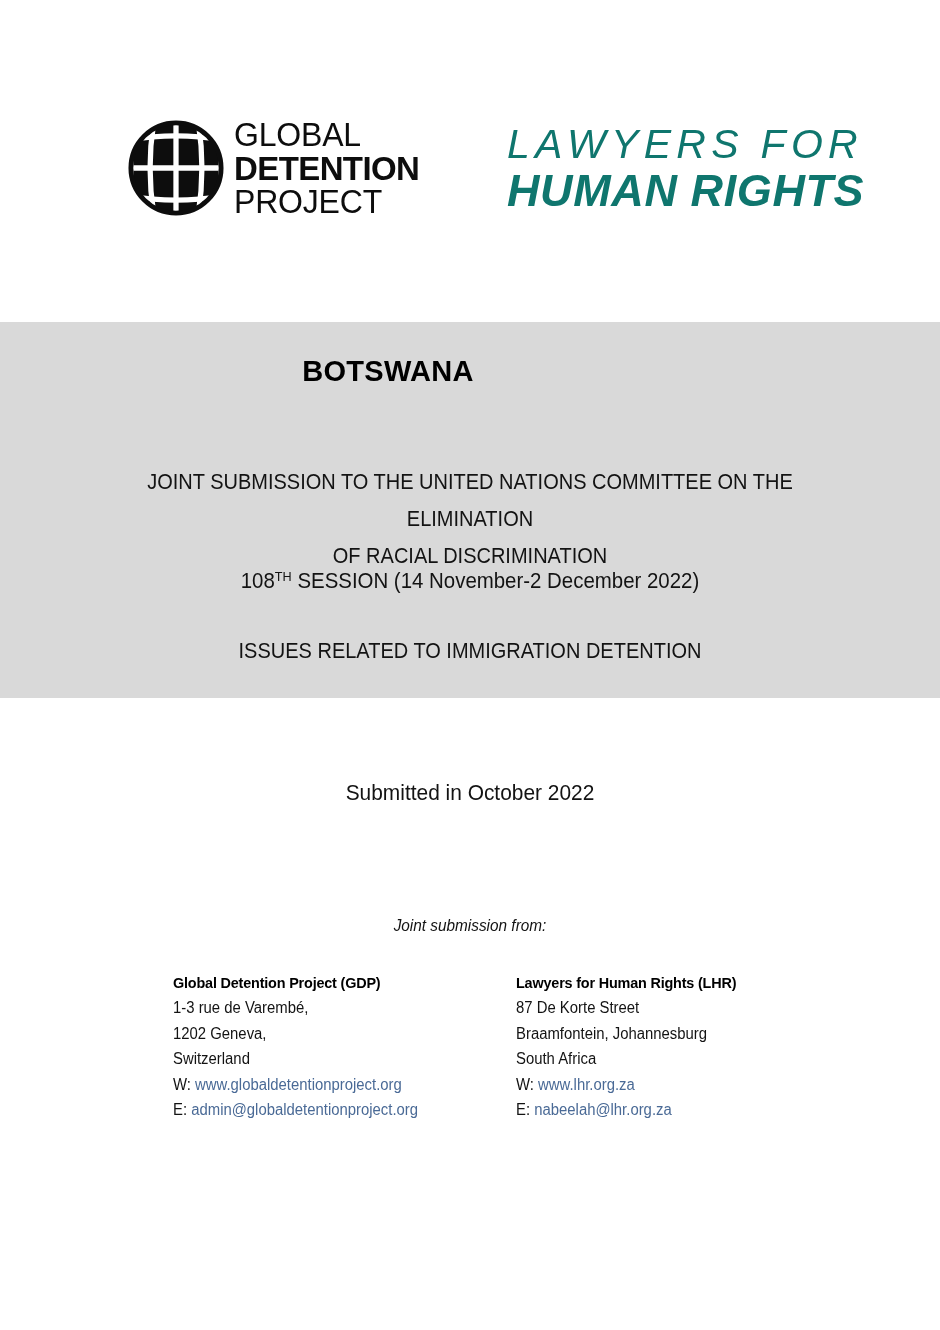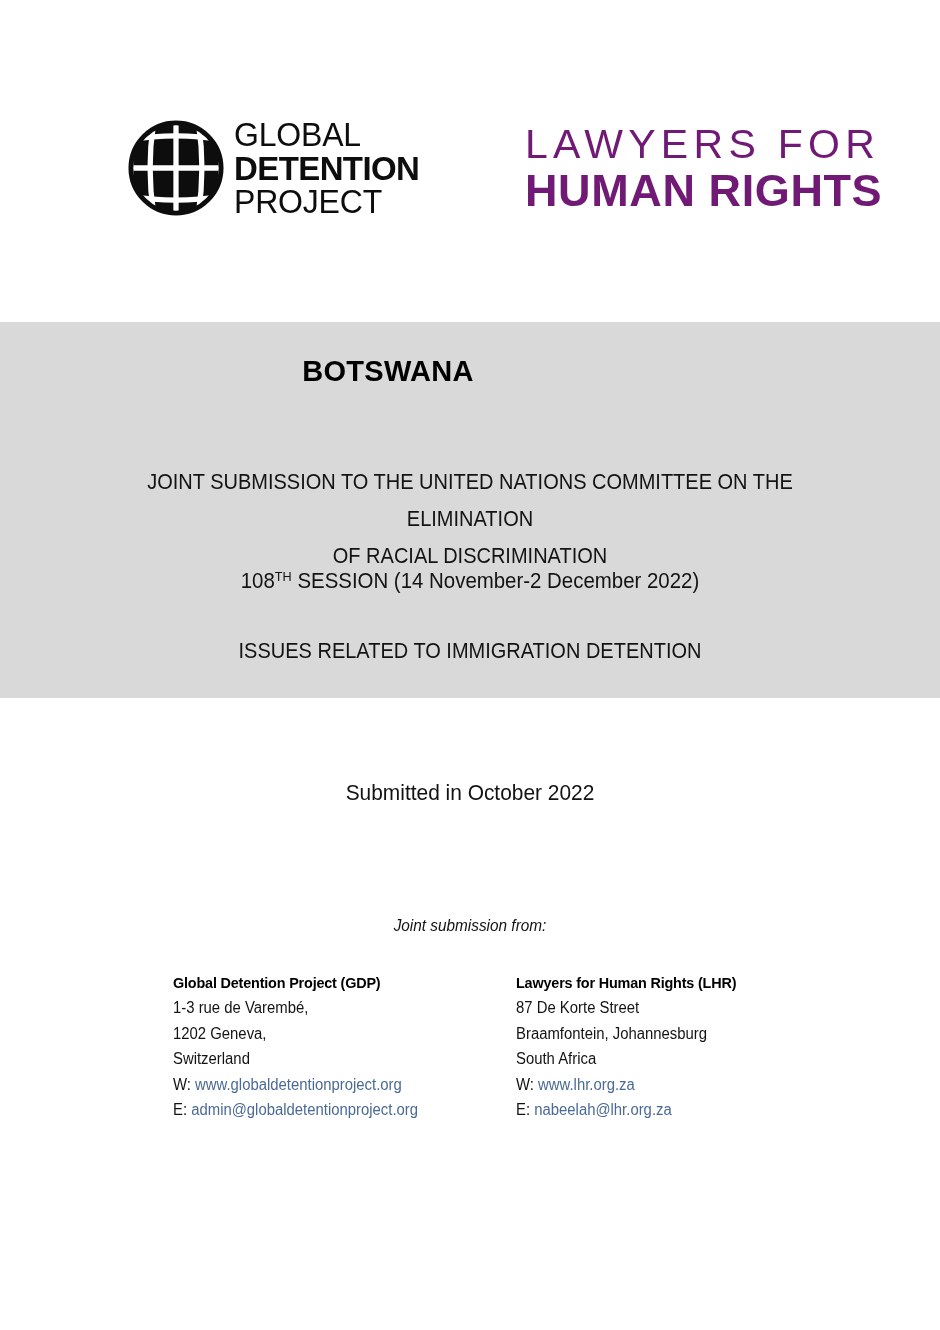--- a/index.html
+++ b/index.html
@@ -62,23 +62,24 @@
     font-size: 34px;
     line-height: 34px;
     letter-spacing: -0.6px;
     transform: scaleX(0.97);
     transform-origin: left center;
   }
 
   
   .lhr-logo {
     position: absolute;
-    left: 525px;
+    left: 507px;
     top: 122px;
-    color: #701a75;
+    color: #0f766e;
+    font-style: italic;
   }
   .lhr-line1 {
     display: block;
     font-family: "Liberation Sans", sans-serif;
     font-size: 41px;
     line-height: 44px;
     font-weight: 300;
     letter-spacing: 5.3px;
     white-space: nowrap;
   }

